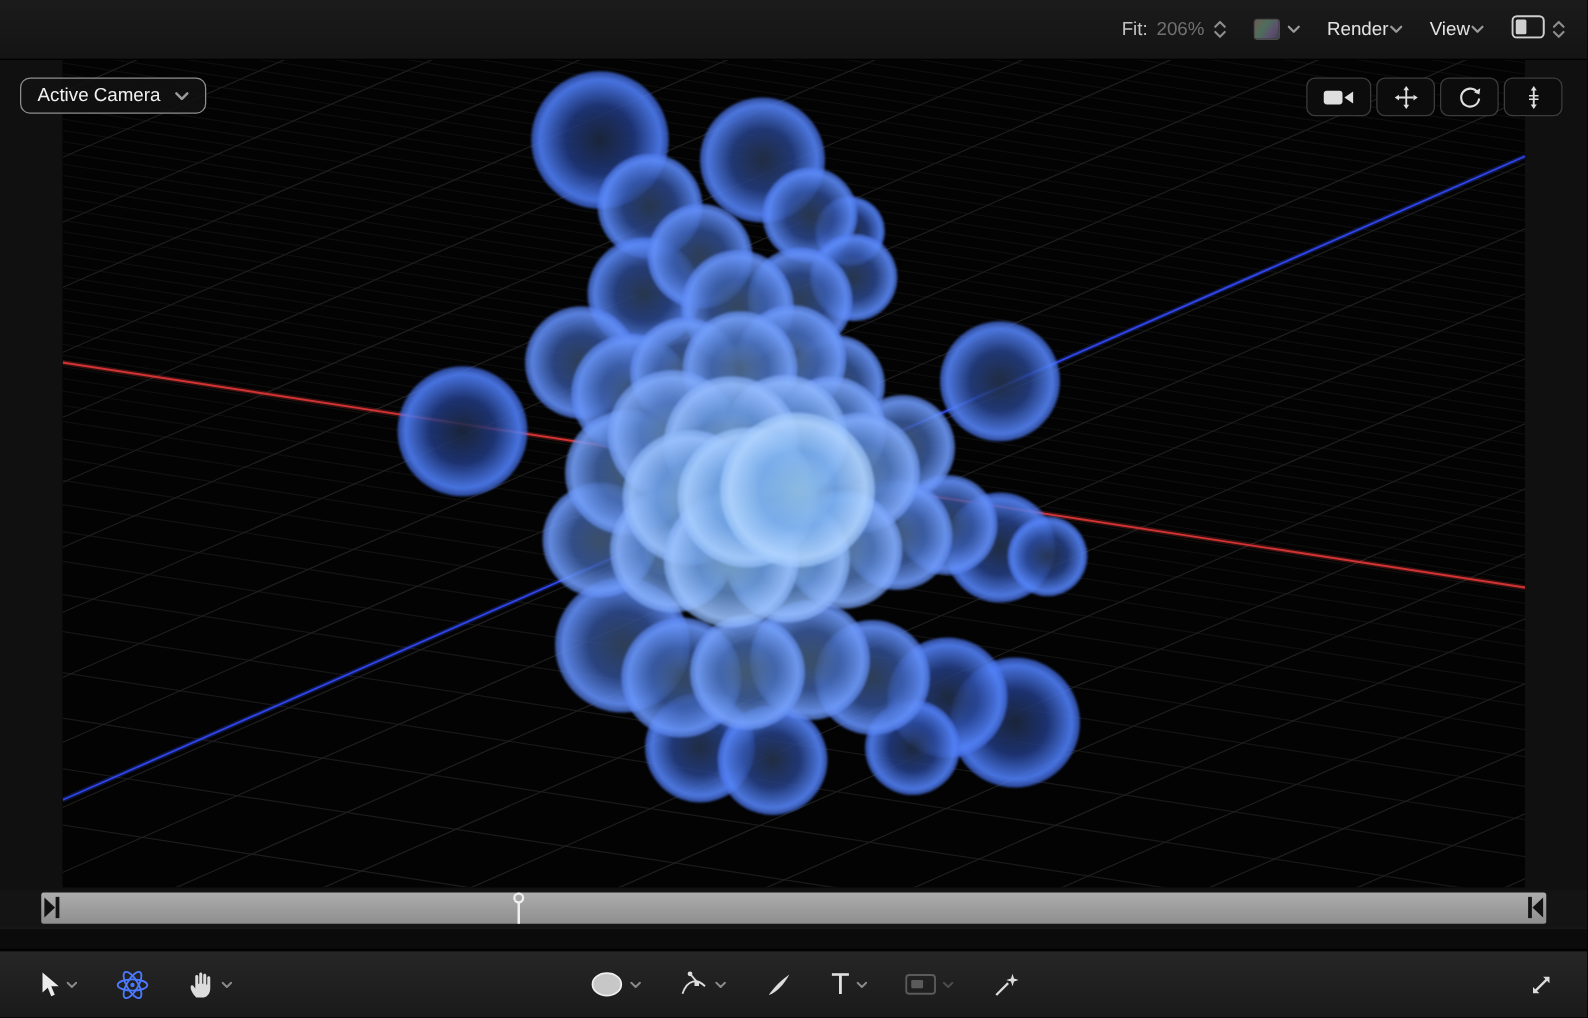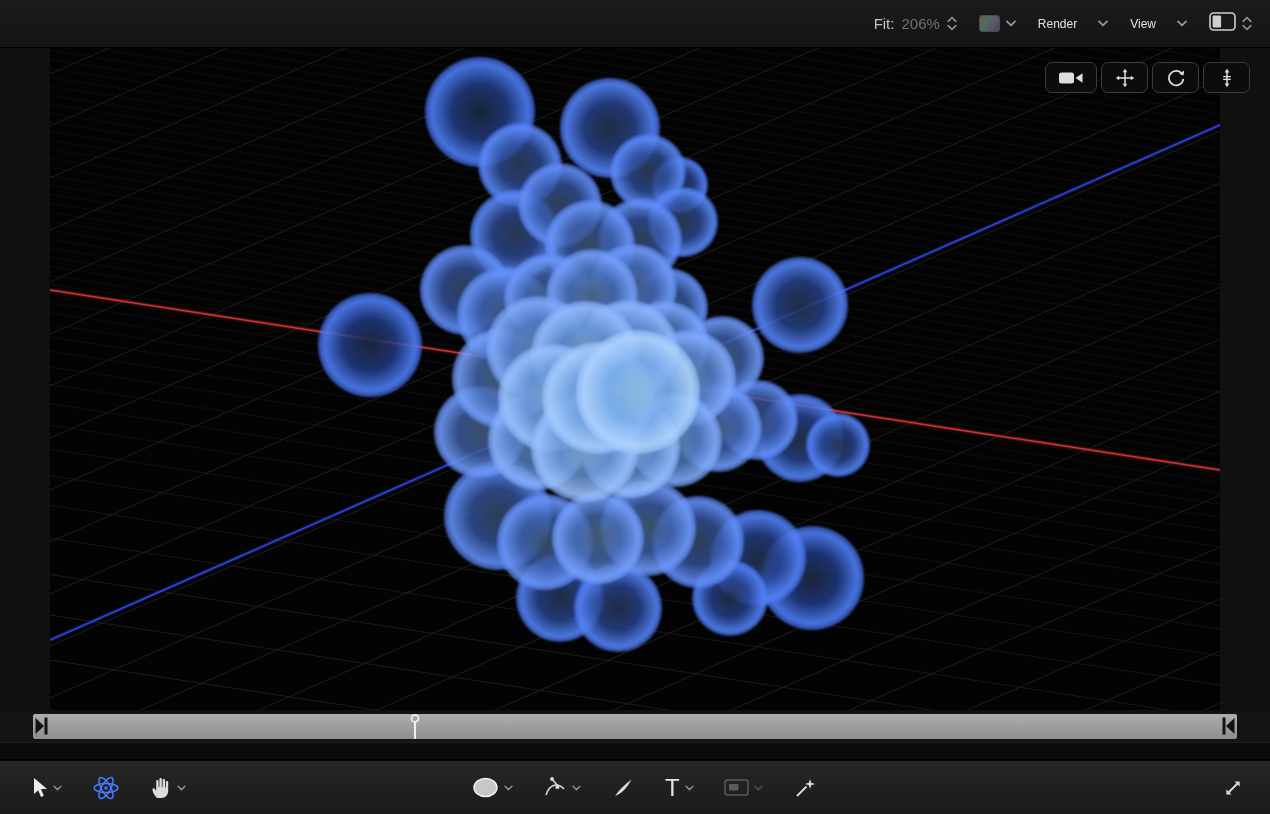--- a/index.html
+++ b/index.html
@@ -11,21 +11,21 @@
   .topbar {
     position:absolute; top:0; left:0; right:0; height:48px;
     background:linear-gradient(#1b1b1b,#141414);
     border-bottom:1px solid #000;
     display:flex; align-items:center; justify-content:flex-end;
     gap:22px; padding-right:18px;
   }
   .zoom-control { display:flex; align-items:center; gap:7px; font-size:15px; color:#c3c3c3; }
   .zoom-value { color:#717171; }
   .stepper { color:#8d8d8d; display:flex; align-items:center; }
-  .menu-btn { display:flex; align-items:center; gap:21px; color:#e3e3e3; font-size:12px; cursor:default; }
+  .menu-btn { display:flex; align-items:center; gap:1px; color:#e3e3e3; font-size:15px; cursor:default; }
   .chev { color:#9a9a9a; display:flex; align-items:center; }
   .swatch-control { display:flex; align-items:center; gap:6px; }
   .swatch {
     width:21px; height:17px; border-radius:3px; border:1px solid #4c4c4c;
     background:linear-gradient(125deg,#6e5d4e 0%,#4e6e5d 38%,#5d4e6e 72%,#3e4450 100%);
   }
   .layout-control { display:flex; align-items:center; gap:6px; }
 
   
   .canvas {
@@ -275,20 +275,28 @@
         <div class="sphere" style="left: 528px; top: 252px; width: 100px; height: 100px; background: radial-gradient(circle, rgba(100, 134, 167, 0.92) 0%, rgba(91, 134, 201, 0.8) 35%, rgba(141, 182, 252, 0.9) 62%, rgba(89, 138, 239, 0.4) 78%, rgba(0, 0, 0, 0) 95%);"></div>
         <div class="sphere" style="left: 481px; top: 253px; width: 108px; height: 108px; background: radial-gradient(circle, rgba(107, 143, 177, 0.92) 0%, rgba(96, 142, 208, 0.8) 35%, rgba(148, 187, 252, 0.9) 62%, rgba(93, 144, 242, 0.4) 78%, rgba(0, 0, 0, 0) 95%);"></div>
         <div class="sphere" style="left: 530px; top: 350px; width: 100px; height: 100px; background: radial-gradient(circle, rgba(107, 143, 177, 0.92) 0%, rgba(96, 142, 208, 0.8) 35%, rgba(148, 187, 252, 0.9) 62%, rgba(93, 144, 242, 0.4) 78%, rgba(0, 0, 0, 0) 95%);"></div>
         <div class="sphere" style="left: 448px; top: 296px; width: 108px; height: 108px; background: radial-gradient(circle, rgba(114, 153, 188, 0.92) 0%, rgba(102, 149, 214, 0.8) 35%, rgba(154, 193, 253, 0.9) 62%, rgba(98, 150, 244, 0.4) 78%, rgba(0, 0, 0, 0) 95%);"></div>
         <div class="sphere" style="left: 481px; top: 346px; width: 108px; height: 108px; background: radial-gradient(circle, rgba(114, 153, 188, 0.92) 0%, rgba(102, 149, 214, 0.8) 35%, rgba(154, 193, 253, 0.9) 62%, rgba(98, 150, 244, 0.4) 78%, rgba(0, 0, 0, 0) 95%);"></div>
         <div class="sphere" style="left: 492px; top: 294px; width: 112px; height: 112px; background: radial-gradient(circle, rgba(128, 172, 209, 0.92) 0%, rgba(113, 163, 226, 0.8) 35%, rgba(166, 204, 254, 0.9) 62%, rgba(107, 162, 248, 0.4) 78%, rgba(0, 0, 0, 0) 95%);"></div>
         <div class="sphere" style="left: 526px; top: 282px; width: 124px; height: 124px; background: radial-gradient(circle, rgba(138, 185, 223, 0.92) 0%, rgba(121, 173, 235, 0.8) 35%, rgba(175, 211, 254, 0.9) 62%, rgba(113, 170, 251, 0.4) 78%, rgba(0, 0, 0, 0) 95%);"></div>
       </div>
   </div>
 
+  <button class="camera-menu">
+    <span>Active Camera</span>
+    <span class="chev">
+      <svg width="11" height="8" viewBox="0 0 10 7">
+          <path d="M1 1.4 L5 5.4 L9 1.4" fill="none" stroke="currentColor" stroke-width="1.8" stroke-linecap="round" stroke-linejoin="round"></path>
+        </svg>
+    </span>
+  </button>
 
   <div class="cam-tools">
     <div class="cam-btn wide">
       <svg width="26" height="16" viewBox="0 0 26 16">
           <rect x="1" y="2.5" width="15" height="11" rx="2.5" fill="#dedede"></rect>
           <path d="M17.5 8 L24.5 3.2 V12.8 Z" fill="#dedede"></path>
         </svg>
     </div>
     <div class="cam-btn">
       <svg width="20" height="20" viewBox="0 0 20 20">

